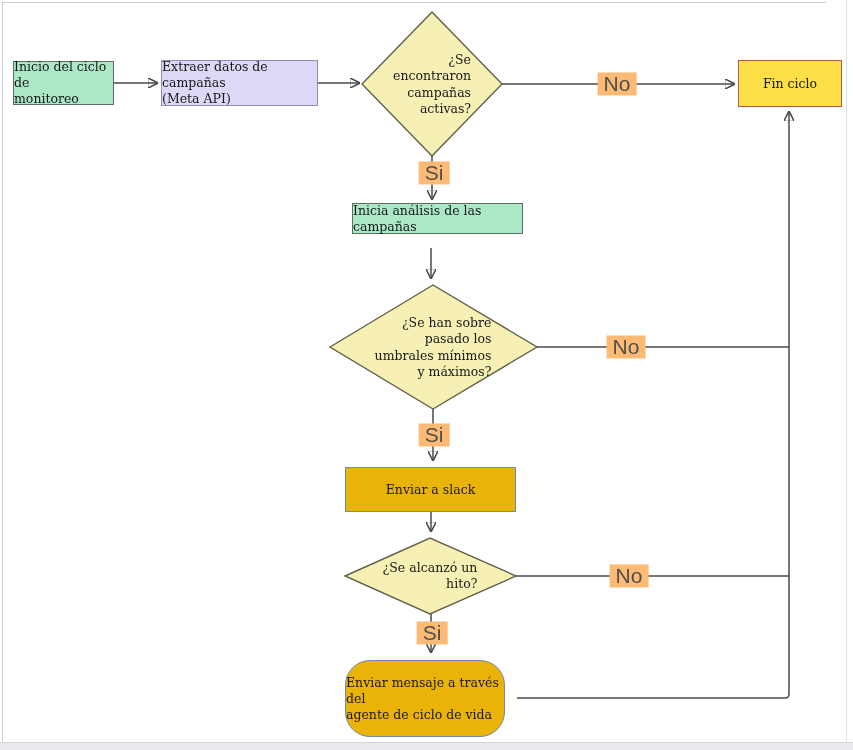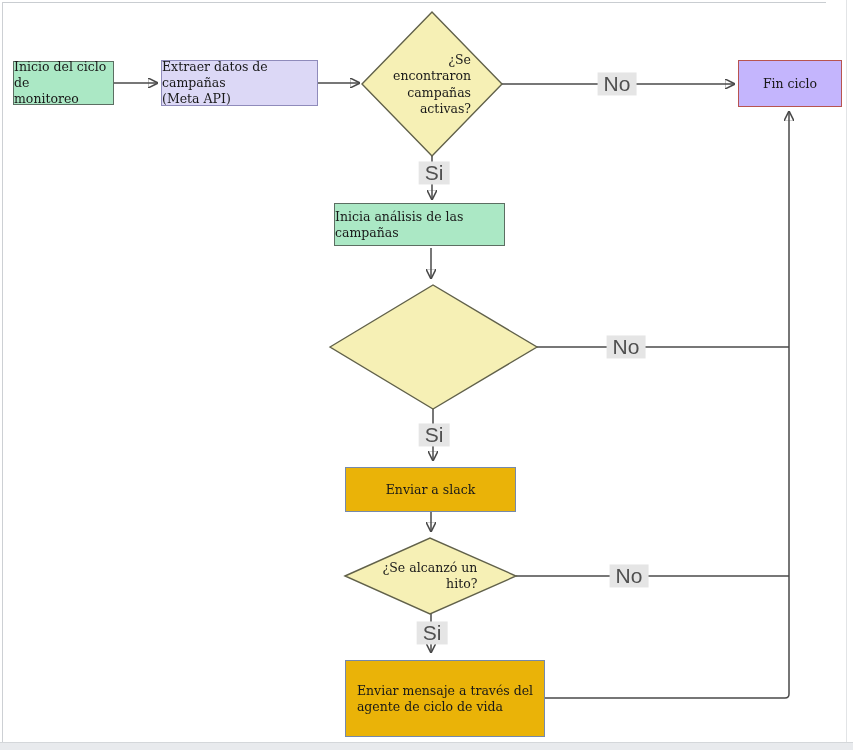--- a/index.html
+++ b/index.html
@@ -17,41 +17,41 @@
   svg.connectors path{fill:none;stroke:#4a4a4a;stroke-width:1.5;}
 
   .node{
     position:absolute;z-index:2;display:flex;align-items:center;justify-content:center;
     text-align:left;font-size:12.5px;line-height:1.28;color:#191919;box-sizing:border-box;
   }
   .node .lbl{white-space:pre-line;}
   .green{background:#abe8c5;border:1.5px solid #5c6e62;}
   .purple{background:#dcd8f6;border:1.5px solid #8f8bbb;}
   .blue{background:#eab308;border:1.5px solid #7589ab;}
-  .pink{background:#c4b5fd;border:1.5px solid #b85450;}
+  .pink{background:#fde047;border:1.5px solid #b85450;}
 
   .n-start{left:13px;top:61px;width:101px;height:44px;}
   .n-extract{left:161px;top:60px;width:157px;height:46px;}
   .n-fin{left:738px;top:60px;width:104px;height:47px;}
-  .n-analysis{left:334px;top:203px;width:171px;height:43px;}
+  .n-analysis{left:352px;top:203px;width:171px;height:31px;}
   .n-slack{left:345px;top:467px;width:171px;height:45px;}
-  .n-message{left:345px;top:660px;width:200px;height:77px;}
+  .n-message{left:345px;top:660px;width:160px;height:77px;border-radius:25px;}
 
   .dtext{
     position:absolute;z-index:3;transform:translate(-50%,-50%);
     text-align:right;font-size:12.5px;line-height:1.3;color:#191919;white-space:pre-line;
   }
   .d1-text{left:432px;top:84px;}
   .d2-text{left:433px;top:347px;}
   .d3-text{left:430px;top:576px;}
 
   .edge-label{
     position:absolute;z-index:4;transform:translate(-50%,-50%);
     font-family:"Liberation Sans", sans-serif;font-size:21px;color:#4f4f4f;
-    background:#e5e5e5;padding:0 6px;line-height:1.1;
+    background:#fdba74;padding:0 6px;line-height:1.1;
   }
   .el-no1{left:617px;top:84px;}
   .el-si1{left:434px;top:173px;}
   .el-no2{left:626px;top:347px;}
   .el-si2{left:434px;top:435px;}
   .el-no3{left:629px;top:576px;}
   .el-si3{left:432px;top:633px;}
 </style>
 </head>
 <body>
@@ -106,20 +106,24 @@
 
   <div class="node blue n-message">
     <span class="lbl">Enviar mensaje a través del
 agente de ciclo de vida</span>
   </div>
 
   <div class="dtext d1-text">¿Se
 encontraron
 campañas
 activas?</div>
+  <div class="dtext d2-text">¿Se han sobre
+pasado los
+umbrales mínimos
+y máximos?</div>
   <div class="dtext d3-text">¿Se alcanzó un
 hito?</div>
 
   <div class="edge-label el-no1">No</div>
   <div class="edge-label el-si1">Si</div>
   <div class="edge-label el-no2">No</div>
   <div class="edge-label el-si2">Si</div>
   <div class="edge-label el-no3">No</div>
   <div class="edge-label el-si3">Si</div>
 

